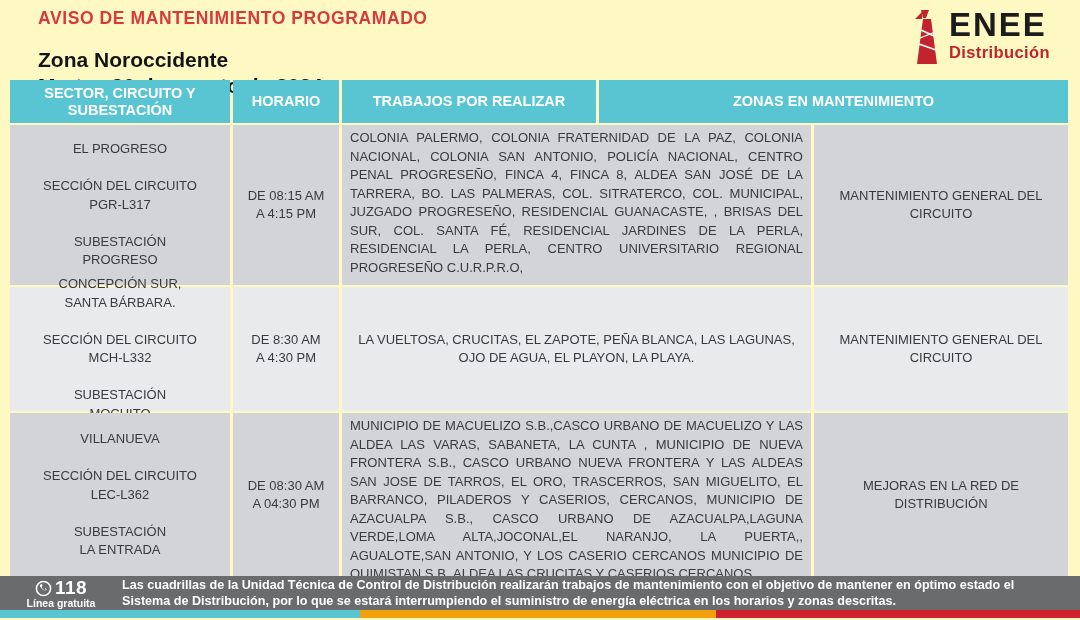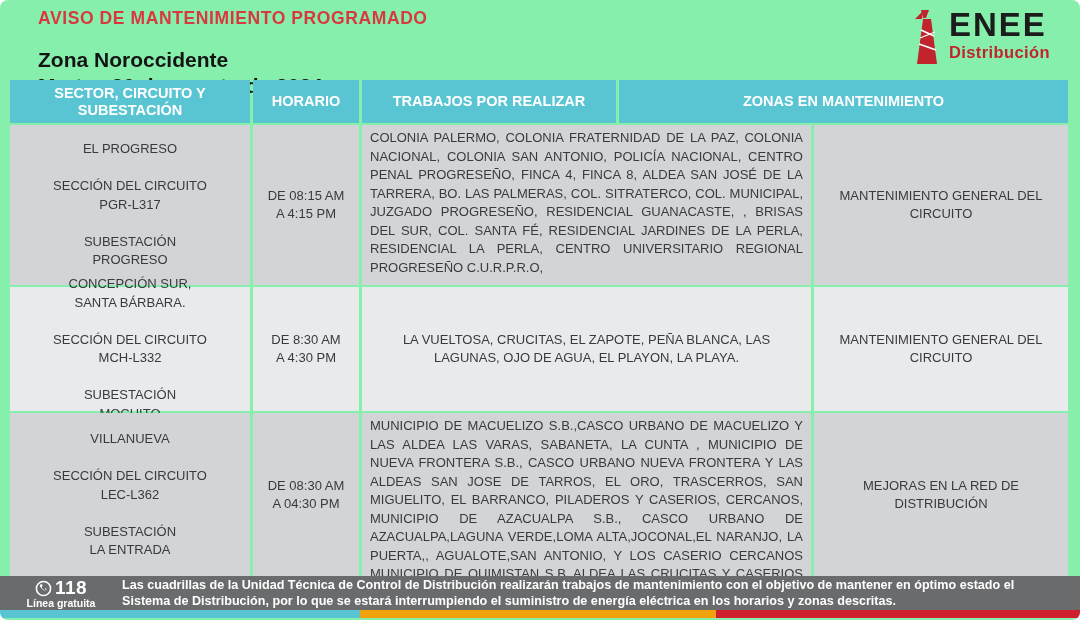--- a/index.html
+++ b/index.html
@@ -1,36 +1,36 @@
 <!DOCTYPE html>
 <html><head>
 <meta charset="utf-8">
 <style>
   * { margin:0; padding:0; box-sizing:border-box; }
   html,body { background:#ffffff; }
   body { font-family:"Liberation Sans", sans-serif; }
-  .page { position:relative; width:1080px; height:620px; background:#86efac; overflow:hidden;border-radius:8px; }
+  .page { position:relative; width:1080px; height:620px; background:#fef9c3; overflow:hidden; }
 
   
   .doc-header { position:absolute; top:8px; left:38px; }
   .doc-title { color:#d8393f; font-size:17.5px; font-weight:bold; letter-spacing:0.6px; }
   .doc-zone { color:#141414; font-size:21px; font-weight:bold; margin-top:19px; }
   .doc-date { color:#141414; font-size:21px; font-weight:bold; margin-top:2px; }
 
   .logo { position:absolute; top:6px; right:30px; display:flex; align-items:flex-start; }
   .logo-tower { width:36px; height:60px; margin-right:4px; }
   .logo-text { display:flex; flex-direction:column; align-items:flex-start; }
   .logo-brand { color:#1c1c1c; font-size:33px; font-weight:bold; letter-spacing:2px; line-height:34px; margin-top:2px; }
   .logo-sub { color:#c2242e; font-size:16.5px; font-weight:bold; letter-spacing:0.4px; margin-top:1px; }
 
   
   .table { position:absolute; top:80px; left:10px; right:12px; display:flex; flex-direction:column; gap:2px; }
   .tr { display:flex; gap:3px; }
   .cell { display:flex; align-items:center; justify-content:center; text-align:center; }
-  .c1 { width:240px; flex:none; }
+  .c1 { width:220px; flex:none; }
   .c2 { width:106px; flex:none; }
   .c3 { flex:1; }
   .c4 { width:254px; flex:none; }
 
   .thead .cell { background:#59c5d3; color:#ffffff; font-weight:bold; font-size:14.5px; height:43px; line-height:17px; padding:0 14px; }
   .trow .cell { color:#3a3a3e; font-size:13px; line-height:18.5px; padding:4px 10px; }
   .bg-a .cell { background:#d2d4d7; }
   .bg-b .cell { background:#e8eaec; }
   .h1 .cell { height:160px; }
   .h2 .cell { height:124px; }

